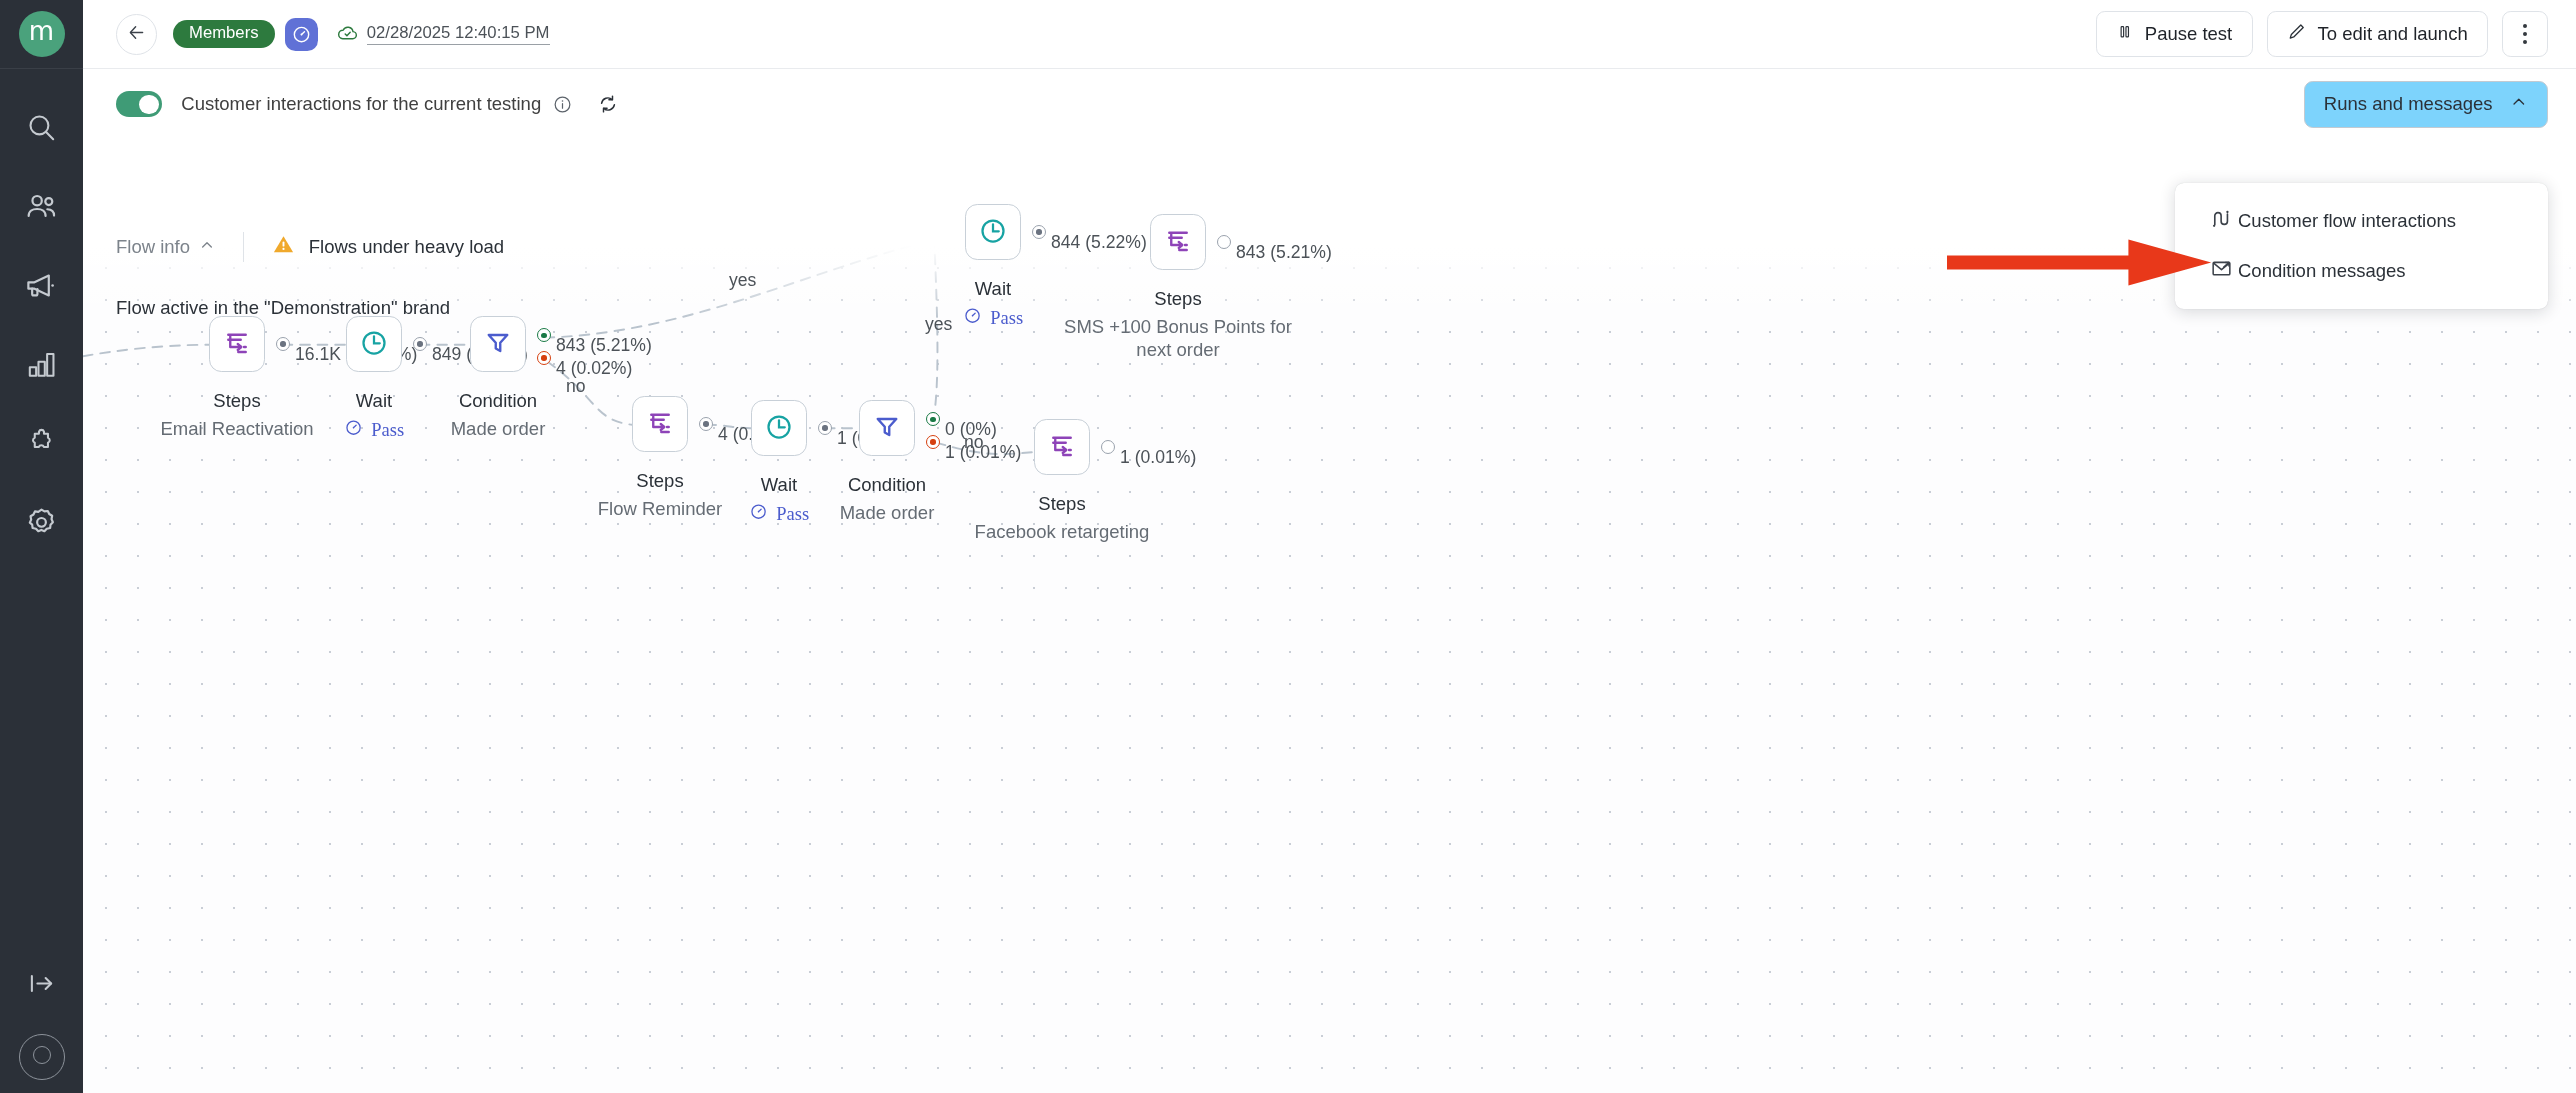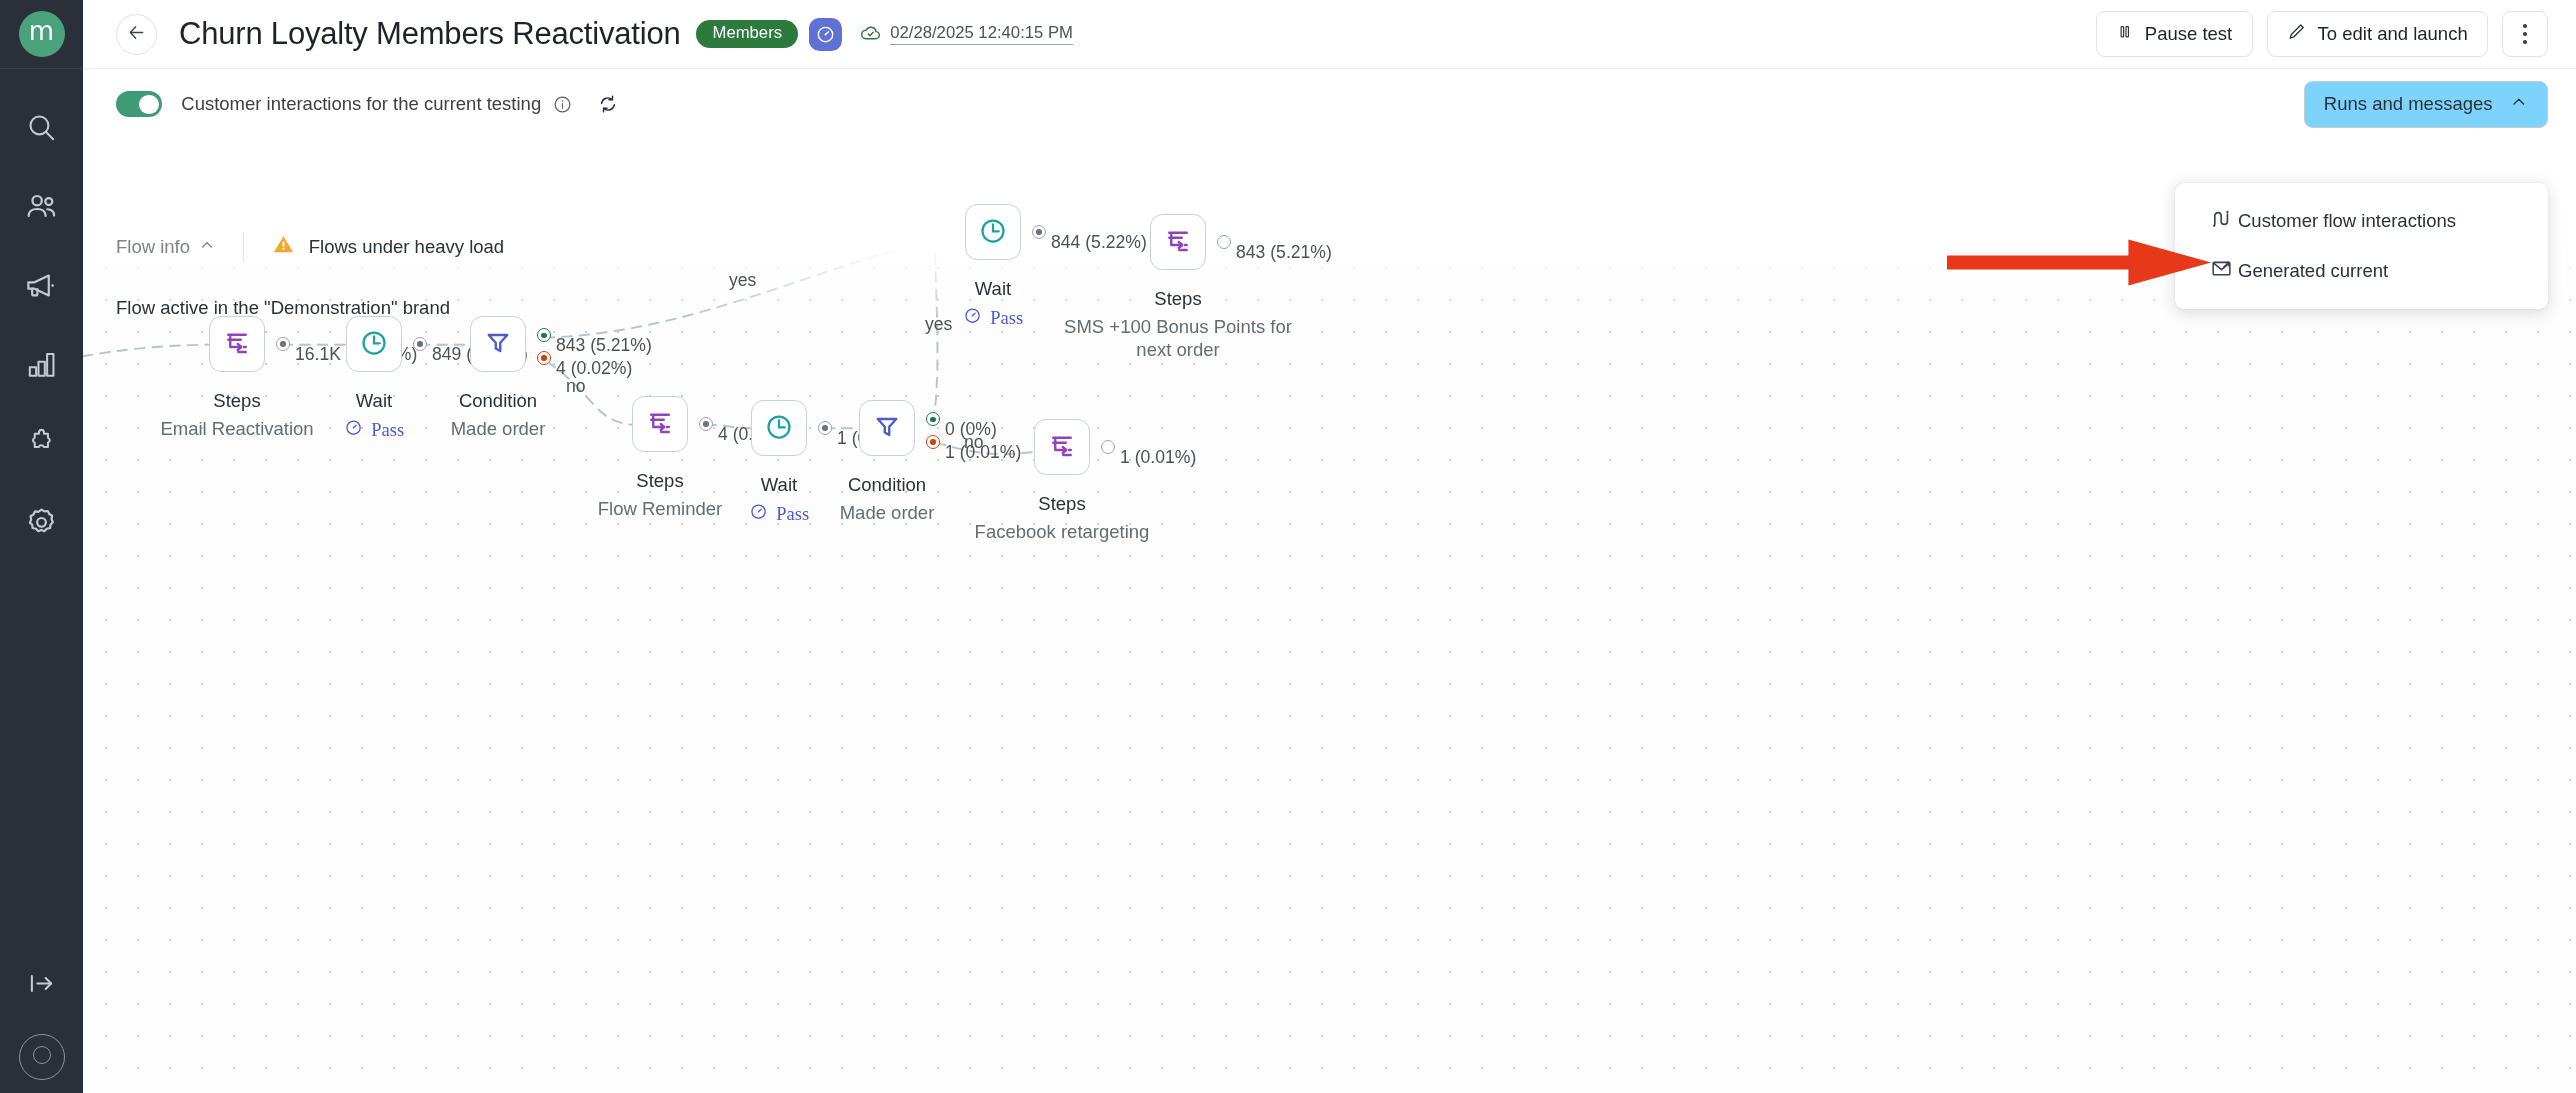--- a/index.html
+++ b/index.html
@@ -310,21 +310,20 @@
     <header class="header">
       <div class="back-btn">
         <span>
           <svg width="21" height="21" viewBox="0 0 24 24" fill="none" stroke="#3c424a" stroke-width="1.6" stroke-linecap="round" stroke-linejoin="round">
             <line x1="19" y1="12" x2="5.5" y2="12"></line>
               <polyline points="11,5.5 5,12 11,18.5"></polyline>
           </svg>
         </span>
       </div>
 
-      <h1 class="page-title">Churn Loyalty Members Reactivation</h1>
 
       <span class="badge-active">Members</span>
 
       <span class="badge-gauge">
         <svg width="21" height="21" viewBox="0 0 24 24" fill="none" stroke="#ffffff" stroke-width="1.6" stroke-linecap="round">
           <circle cx="12" cy="12" r="8.2"></circle>
           <line x1="12" y1="12" x2="15.4" y2="8.8"></line>
           <circle cx="12" cy="12" r="1.1" fill="#ffffff" stroke="none"></circle>
         </svg>
       </span>
@@ -648,21 +647,21 @@
       </div>
       <div class="dd-item">
         <span>
           <svg width="23" height="23" viewBox="0 0 24 24" fill="none" stroke="#3c424a" stroke-width="1.6" stroke-linecap="round" stroke-linejoin="round">
             <rect x="3.3" y="5.6" width="17.4" height="13" rx="1.2"></rect>
             <polyline points="3.8,6.4 12,13.2 20.2,6.4"></polyline>
             <line x1="14.4" y1="10.6" x2="19.6" y2="5.8"></line>
             <polyline points="16.2,5.8 19.8,5.8 19.8,9.4"></polyline>
           </svg>
         </span>
-        <span>Generated current</span>
+        <span>Condition messages</span>
       </div>
     </div>
 
     <svg class="red-arrow" style="left:1864px; top:236px;" width="273" height="53" viewBox="0 0 310 60">
       <polygon points="0,22 206,22 206,4 300,30 206,56 206,38 0,38" fill="#E8381A"></polygon>
     </svg>
 
   </div>
 </div>
 

